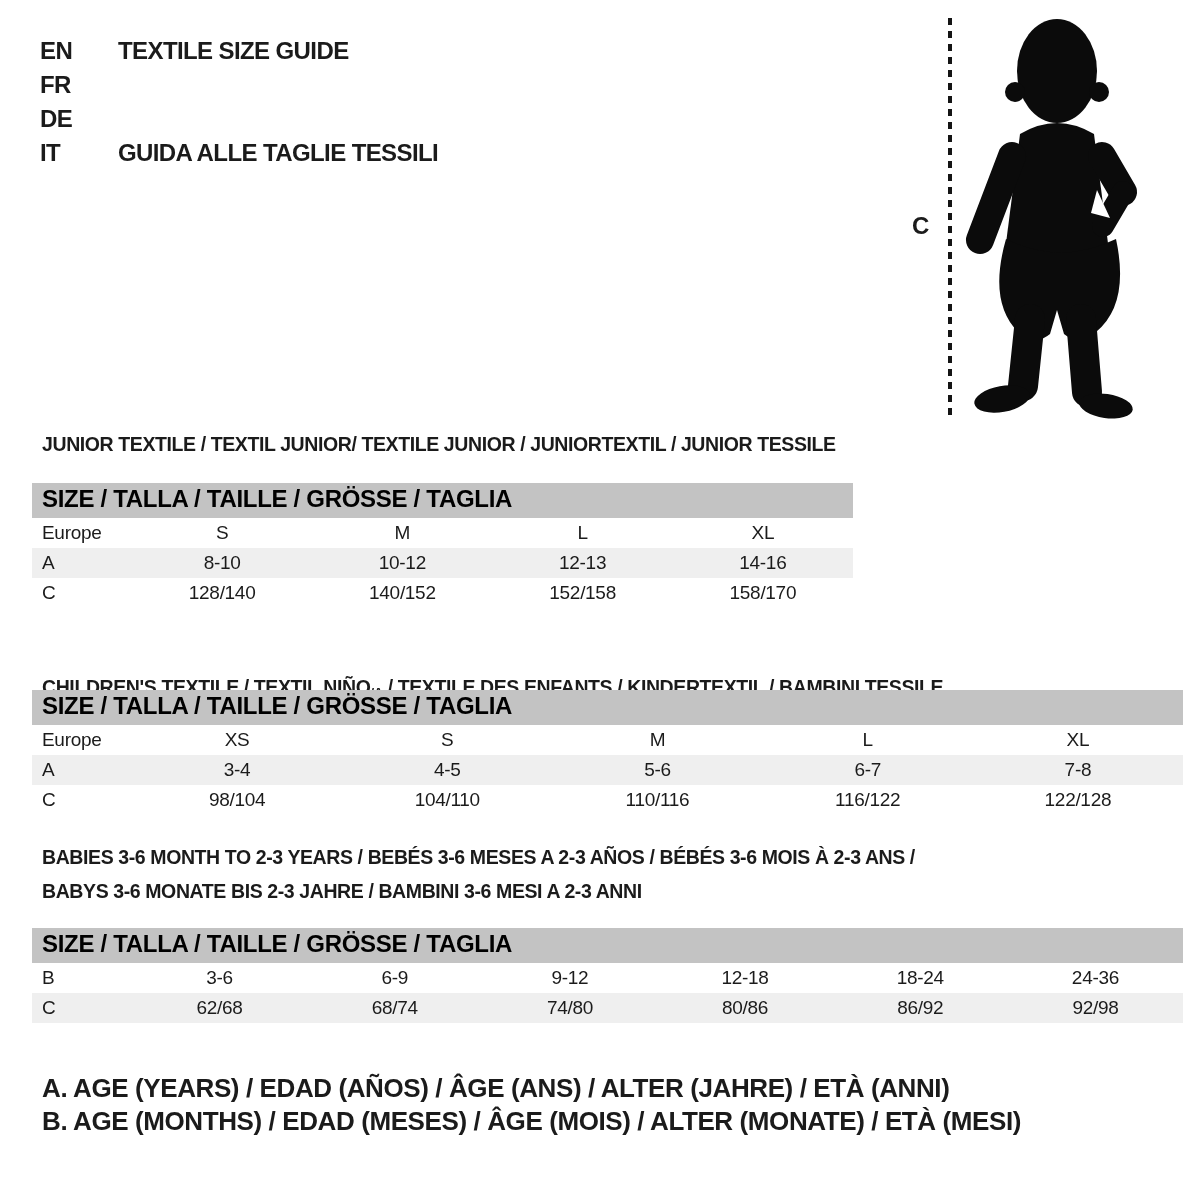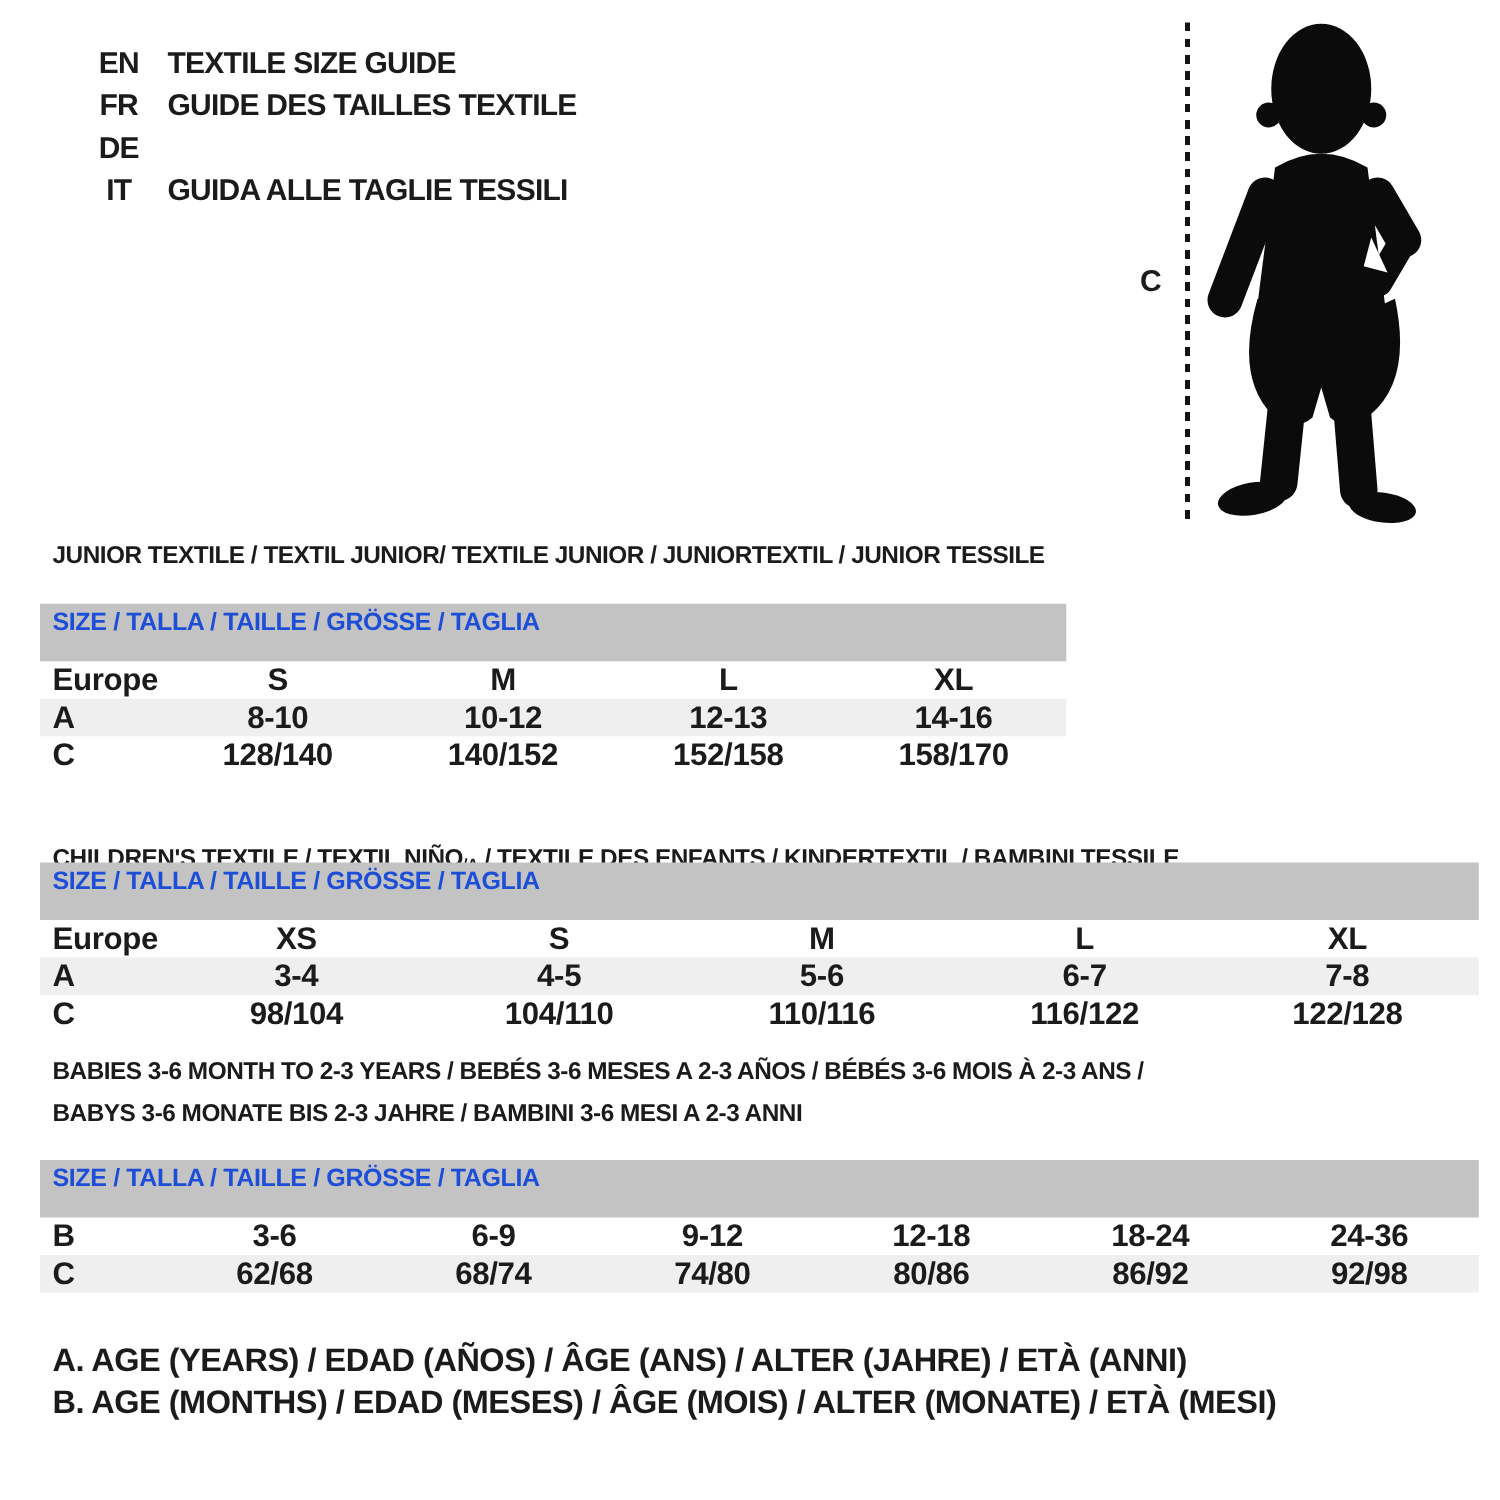--- a/index.html
+++ b/index.html
@@ -2,21 +2,21 @@
 <html><head>
 <meta charset="utf-8">
 <style>
   html,body { margin:0; padding:0; }
   body { font-family: "Liberation Sans", "DejaVu Sans", sans-serif; background:#fff; }
   #canvas {
     position:relative; width:1200px; height:1200px; background:#ffffff;
     color:#1b1b1b; overflow:hidden;
   }
   
-  .langs { position:absolute; left:56px; top:34px;text-align:center; }
+  .langs { position:absolute; left:40px; top:34px; }
   .lang-row { display:flex; font-size:24px; font-weight:bold; line-height:34px; letter-spacing:-0.6px; }
   .lang-code { width:78px; flex:0 0 78px; }
   .lang-title { white-space:nowrap; }
   
   .dash-line {
     position:absolute; left:948px; top:18px; width:4px; height:398px;
     background:repeating-linear-gradient(to bottom,#141414 0 7px, transparent 7px 13px);
   }
   .c-label { position:absolute; left:912px; top:212px; font-size:24px; font-weight:bold; }
   .silhouette { position:absolute; left:960px; top:12px; }
@@ -24,25 +24,25 @@
   .section-title {
     position:absolute; left:42px; font-size:19.5px; font-weight:bold;
     letter-spacing:-0.4px; white-space:nowrap;
   }
   .title-sub { font-size:13px; vertical-align:-3px; }
   
   .stable { position:absolute; left:32px; }
   .w-narrow { width:821px; }
   .w-wide { width:1151px; }
   .size-bar {
-    height:46px; line-height:31px; background:#c3c3c3; color:#1d4ed8;
-    font-size:20px; font-weight:bold; padding-left:10px; letter-spacing:-0.3px;
+    height:35px; line-height:31px; background:#c3c3c3; color:#000000;
+    font-size:24px; font-weight:bold; padding-left:10px; letter-spacing:-0.3px;
     box-sizing:border-box;
   }
-  .trow { display:grid; height:30px; align-items:center; font-size:25px; font-weight:bold; letter-spacing:-0.3px; }
+  .trow { display:grid; height:30px; align-items:center; font-size:19px; font-weight:normal; letter-spacing:-0.3px; }
   .cols4 { grid-template-columns:100px repeat(4,1fr); }
   .cols5 { grid-template-columns:100px repeat(5,1fr); }
   .cols6 { grid-template-columns:100px repeat(6,1fr); }
   .cell { text-align:center; }
   .cell.rlabel { text-align:left; padding-left:10px; }
   .shade { background:#efefef; }
   
   .notes { position:absolute; left:42px; top:1072px; }
   .note-line { font-size:26px; font-weight:bold; letter-spacing:-0.4px; line-height:33px; white-space:nowrap; }
 </style>
@@ -51,21 +51,20 @@
 
 <div id="canvas">
 
   <div class="langs">
     <div class="lang-row">
       <span class="lang-code">EN</span>
       <span class="lang-title">TEXTILE SIZE GUIDE</span>
     </div>
     <div class="lang-row">
       <span class="lang-code">FR</span>
-      <span class="lang-title">GUIDE DES TAILLES TEXTILE</span>
     </div>
     <div class="lang-row">
       <span class="lang-code">DE</span>
     </div>
     <div class="lang-row">
       <span class="lang-code">IT</span>
       <span class="lang-title">GUIDA ALLE TAGLIE TESSILI</span>
     </div>
   </div>
 

